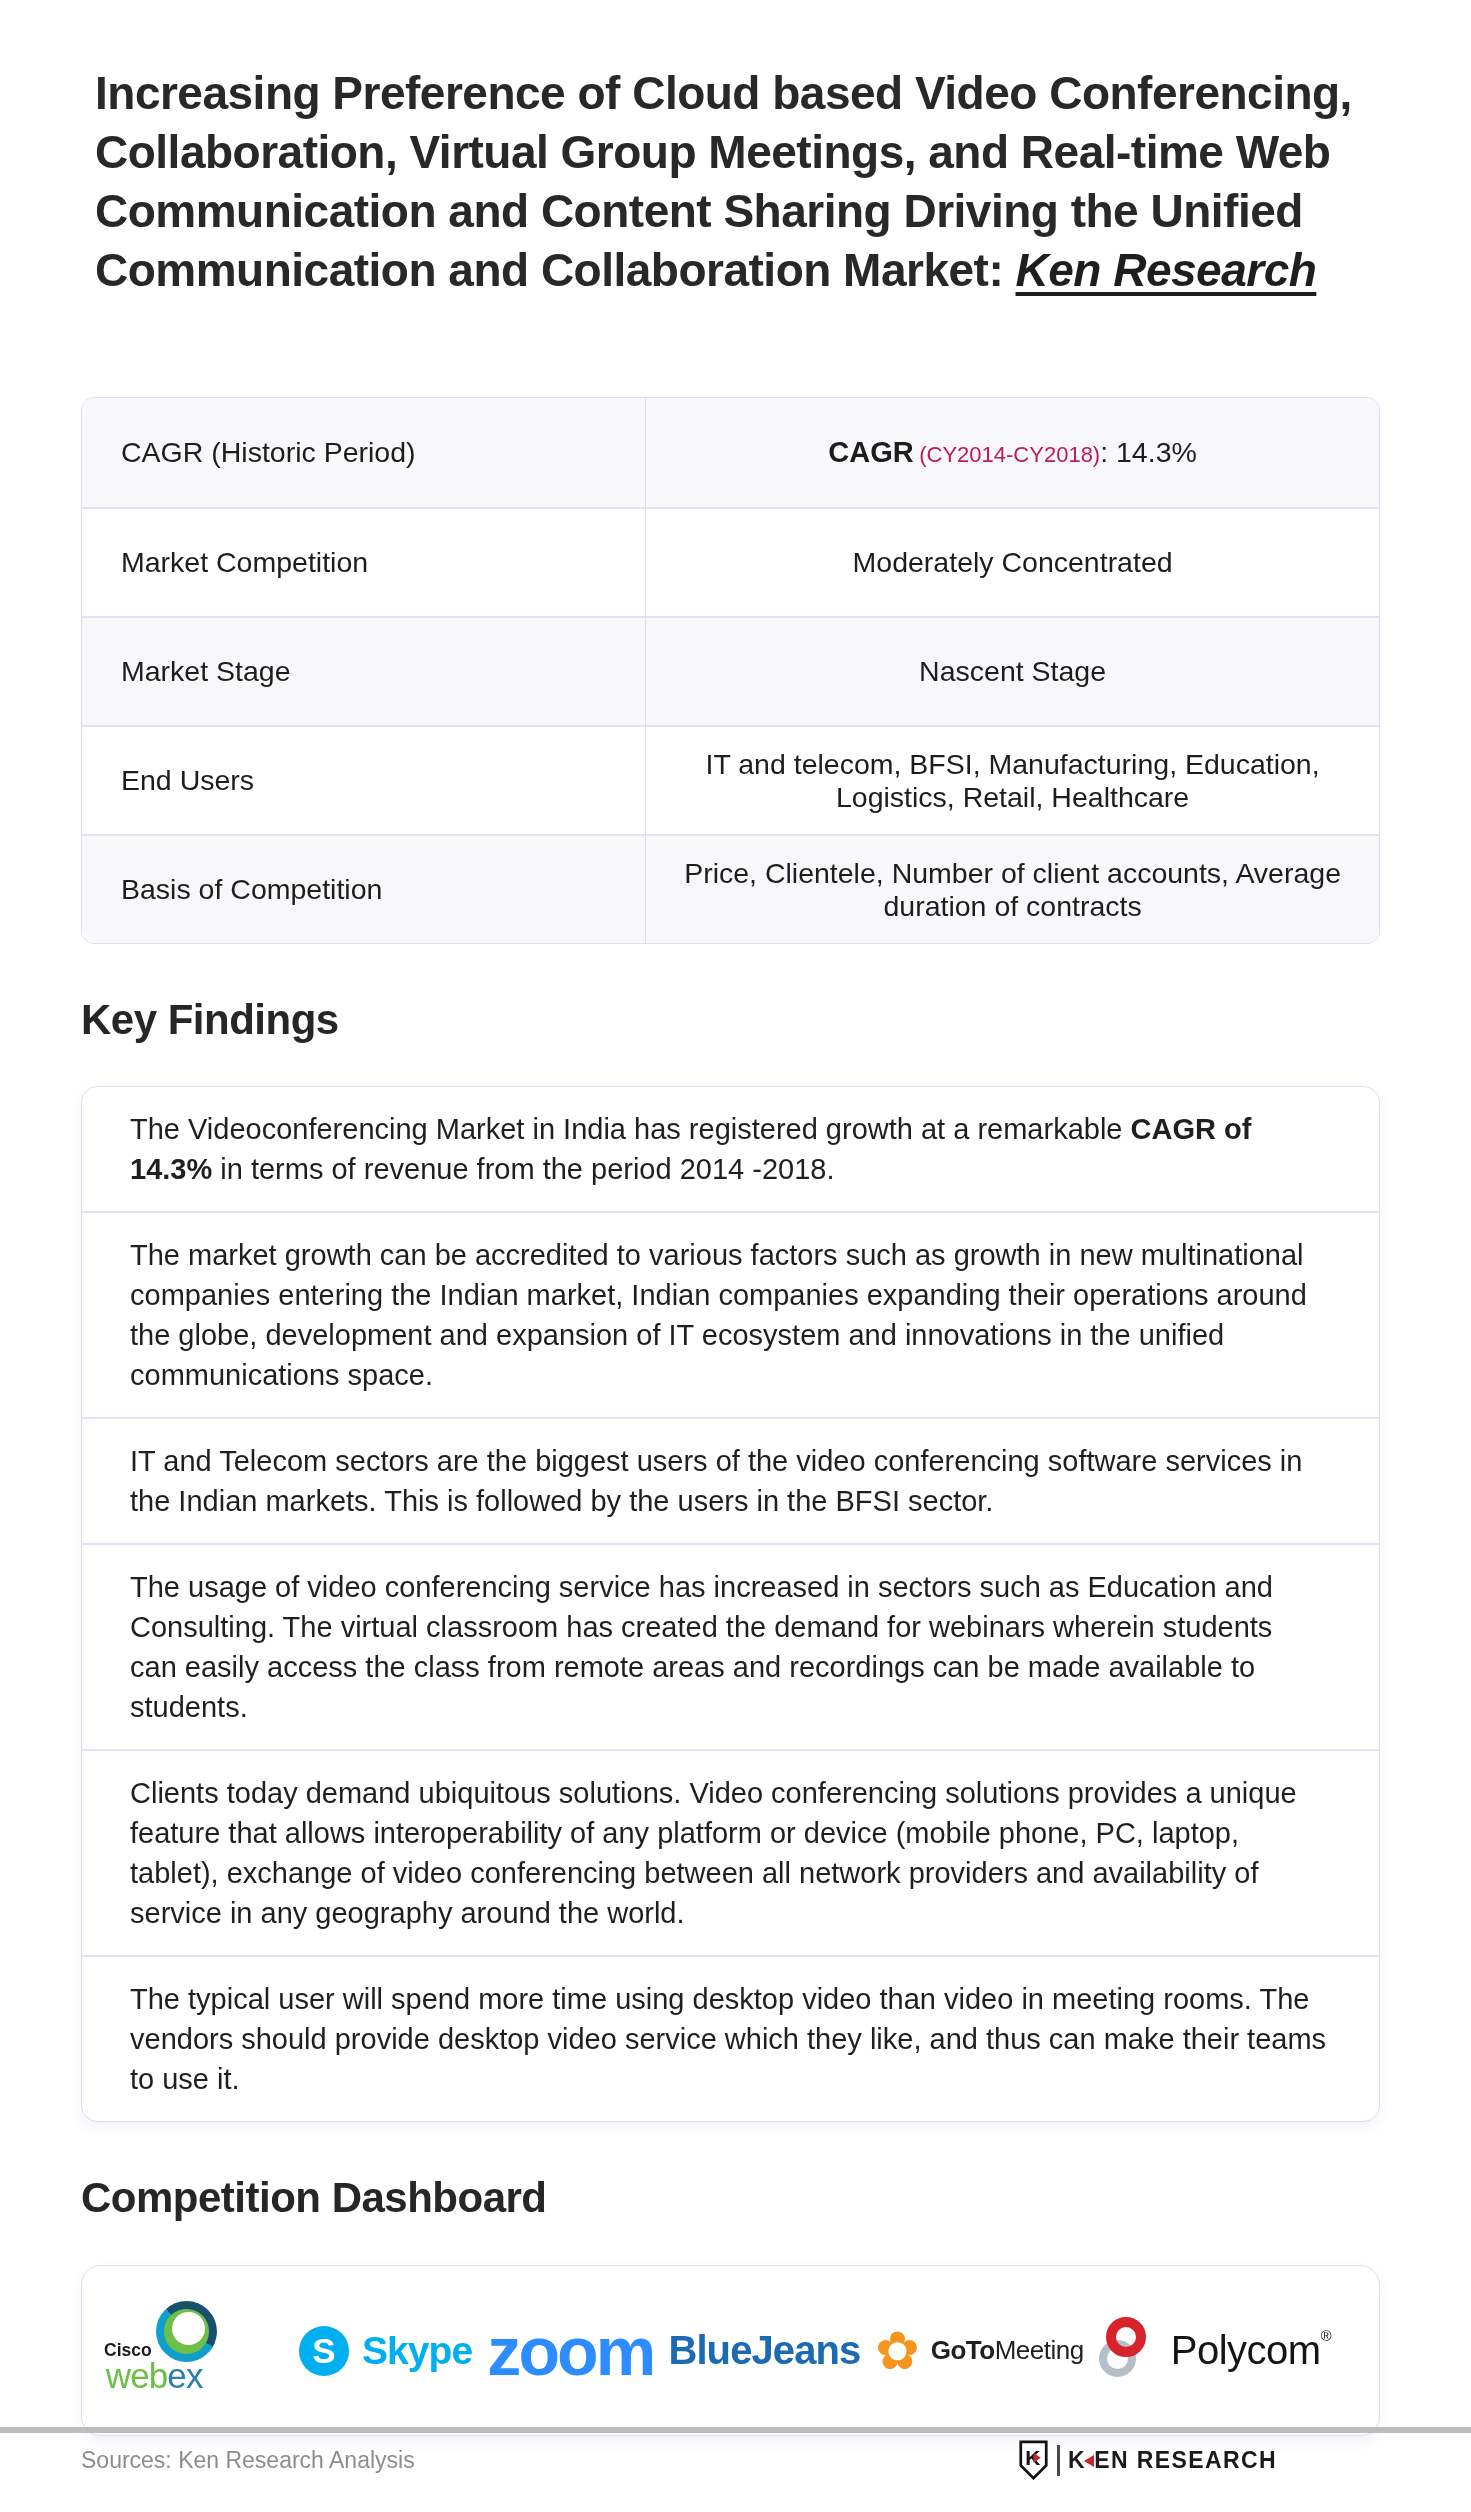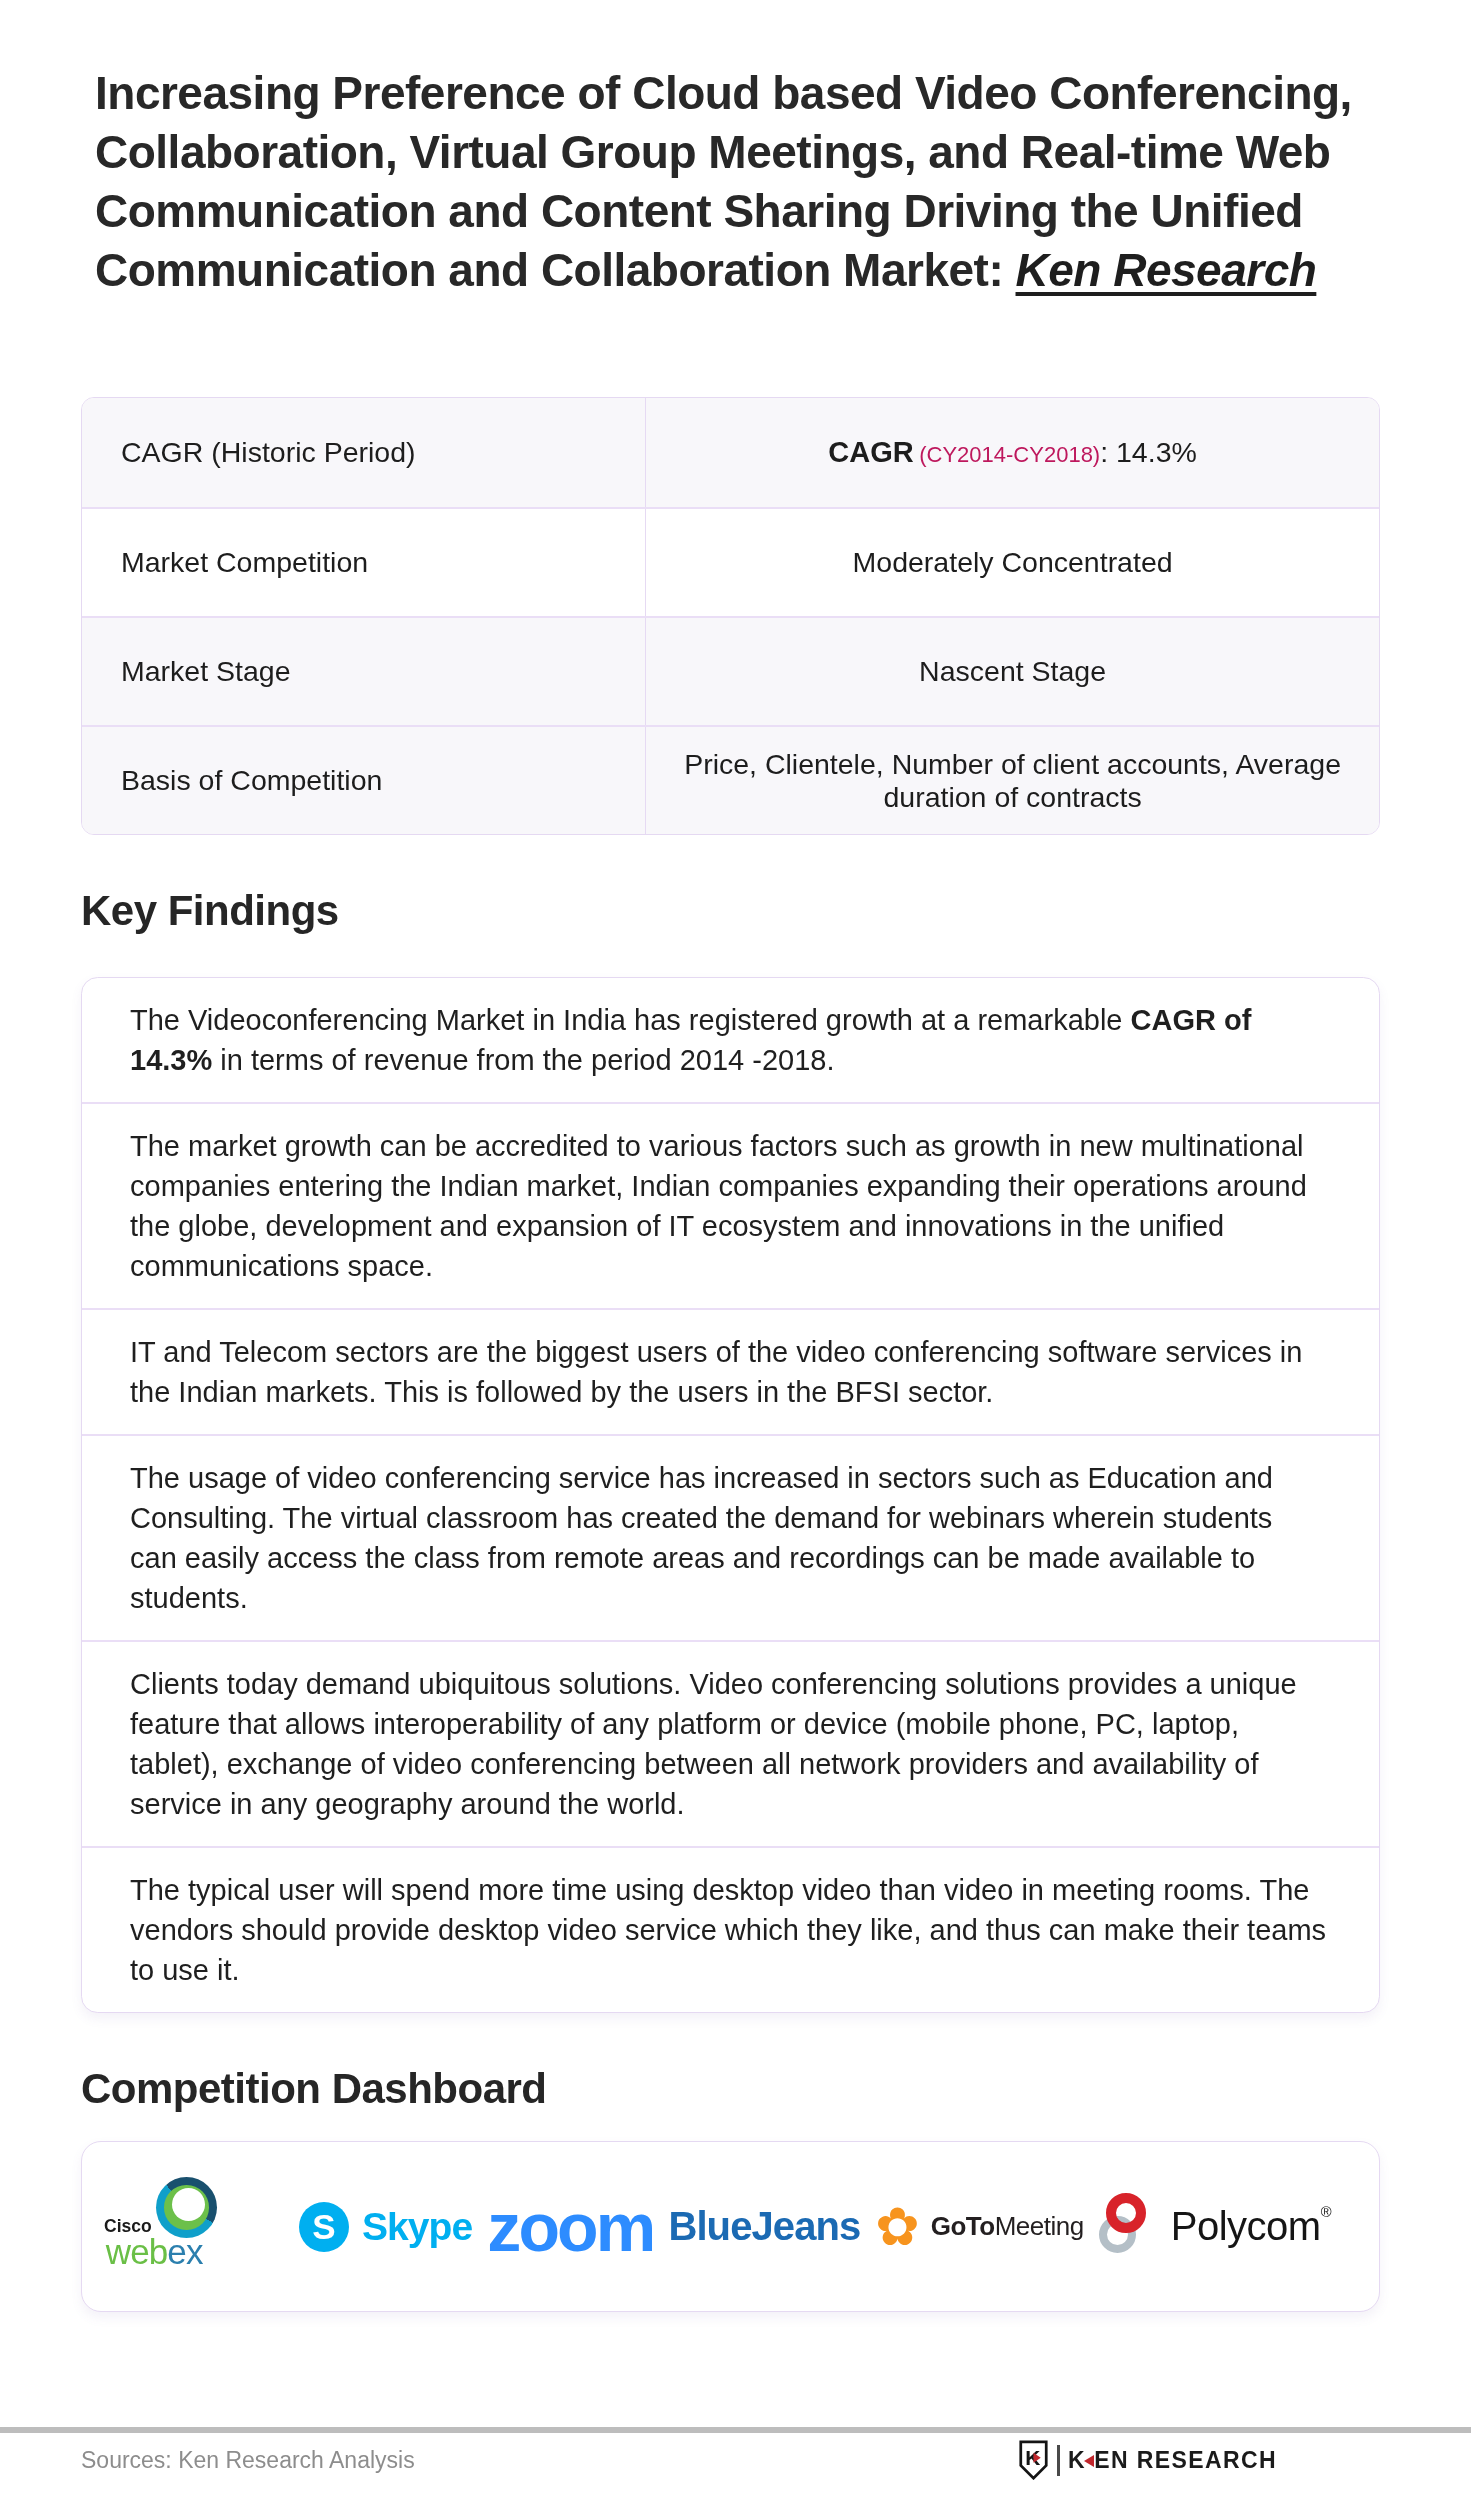--- a/index.html
+++ b/index.html
@@ -30,21 +30,21 @@
   h2.section { margin-top:52px; font-size:42px; font-weight:700; color:#262626; letter-spacing:-0.5px; }
 
   
   .findings { margin-top:42px; width:1299px; border:1.8px solid #e5d9f2; border-radius:16.6px;
               background:#fff; box-shadow:0 5.5px 11px rgba(120,90,160,0.08); overflow:hidden; }
   .finding { padding:22px 52px 22px 48px; font-size:29px; line-height:40px; color:#1f1f1f; }
   .finding + .finding { border-top:2.8px solid #eadef6; }
   .finding b { font-weight:700; }
 
   
-  .logo-panel { margin-top:28px; width:1299px; height:171px; border:1.8px solid #e5d9f2;
+  .logo-panel { margin-top:43px; width:1299px; height:171px; border:1.8px solid #e5d9f2;
                 border-radius:20px; background:#fff; box-shadow:0 5.5px 11px rgba(120,90,160,0.08);
                 display:flex; align-items:center; justify-content:space-between; padding:0 48px 0 22px; }
   .logo { display:flex; align-items:center; }
 
   
   .webex { position:relative; width:180px; height:99px; }
   .webex-ring { position:absolute; left:52px; top:0; width:61px; height:61px; border-radius:50%;
                 background:conic-gradient(from 210deg,#0f9fca 0 30%,#19506e 30% 75%,#0f9fca 75%); }
   .webex-green { position:absolute; inset:8.3px; background:#6cc04a; border-radius:50%; }
   .webex-white { position:absolute; top:11px; left:15.6px; width:33px; height:33px; background:#fff; border-radius:50%; }
@@ -109,20 +109,24 @@
           <span><span class="v-bold">CAGR</span><span class="v-note">(CY2014-CY2018)</span><span>: 14.3%</span></span>
         </div>
       </div>
       <div class="trow">
         <div class="tcell label">Market Competition</div>
         <div class="tcell value">Moderately Concentrated</div>
       </div>
       <div class="trow alt">
         <div class="tcell label">Market Stage</div>
         <div class="tcell value">Nascent Stage</div>
+      </div>
+      <div class="trow">
+        <div class="tcell label">End Users</div>
+        <div class="tcell value">IT and telecom, BFSI, Manufacturing, Education, Logistics, Retail, Healthcare</div>
       </div>
       <div class="trow alt">
         <div class="tcell label">Basis of Competition</div>
         <div class="tcell value">Price, Clientele, Number of client accounts, Average duration of contracts</div>
       </div>
     </div>
 
     <h2 class="section">Key Findings</h2>
 
     <div class="findings">

